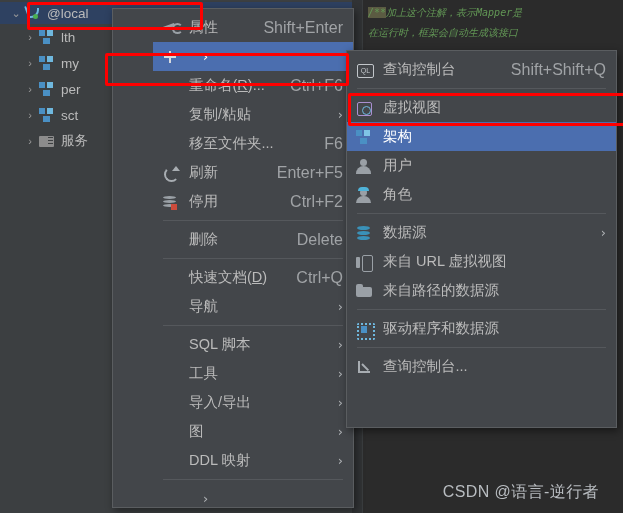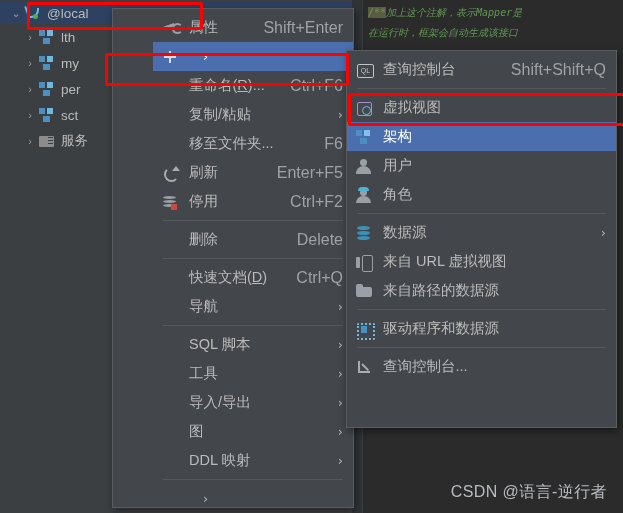--- a/index.html
+++ b/index.html
@@ -41,21 +41,21 @@
     font-style: italic;
     font-size: 10px;
     white-space: nowrap;
   }
   .code-line .kw {
     background: #5b5b42;
     color: #629755;
   }
   .watermark {
     position: absolute;
-    right: 16px; bottom: 10px;
+    right: 24px; bottom: 10px;
     color: #b8bcc0;
     font-size: 16px;
     letter-spacing: .4px;
   }
 
   
   .tree-row {
     position: absolute;
     left: 0;
     height: 22px;

